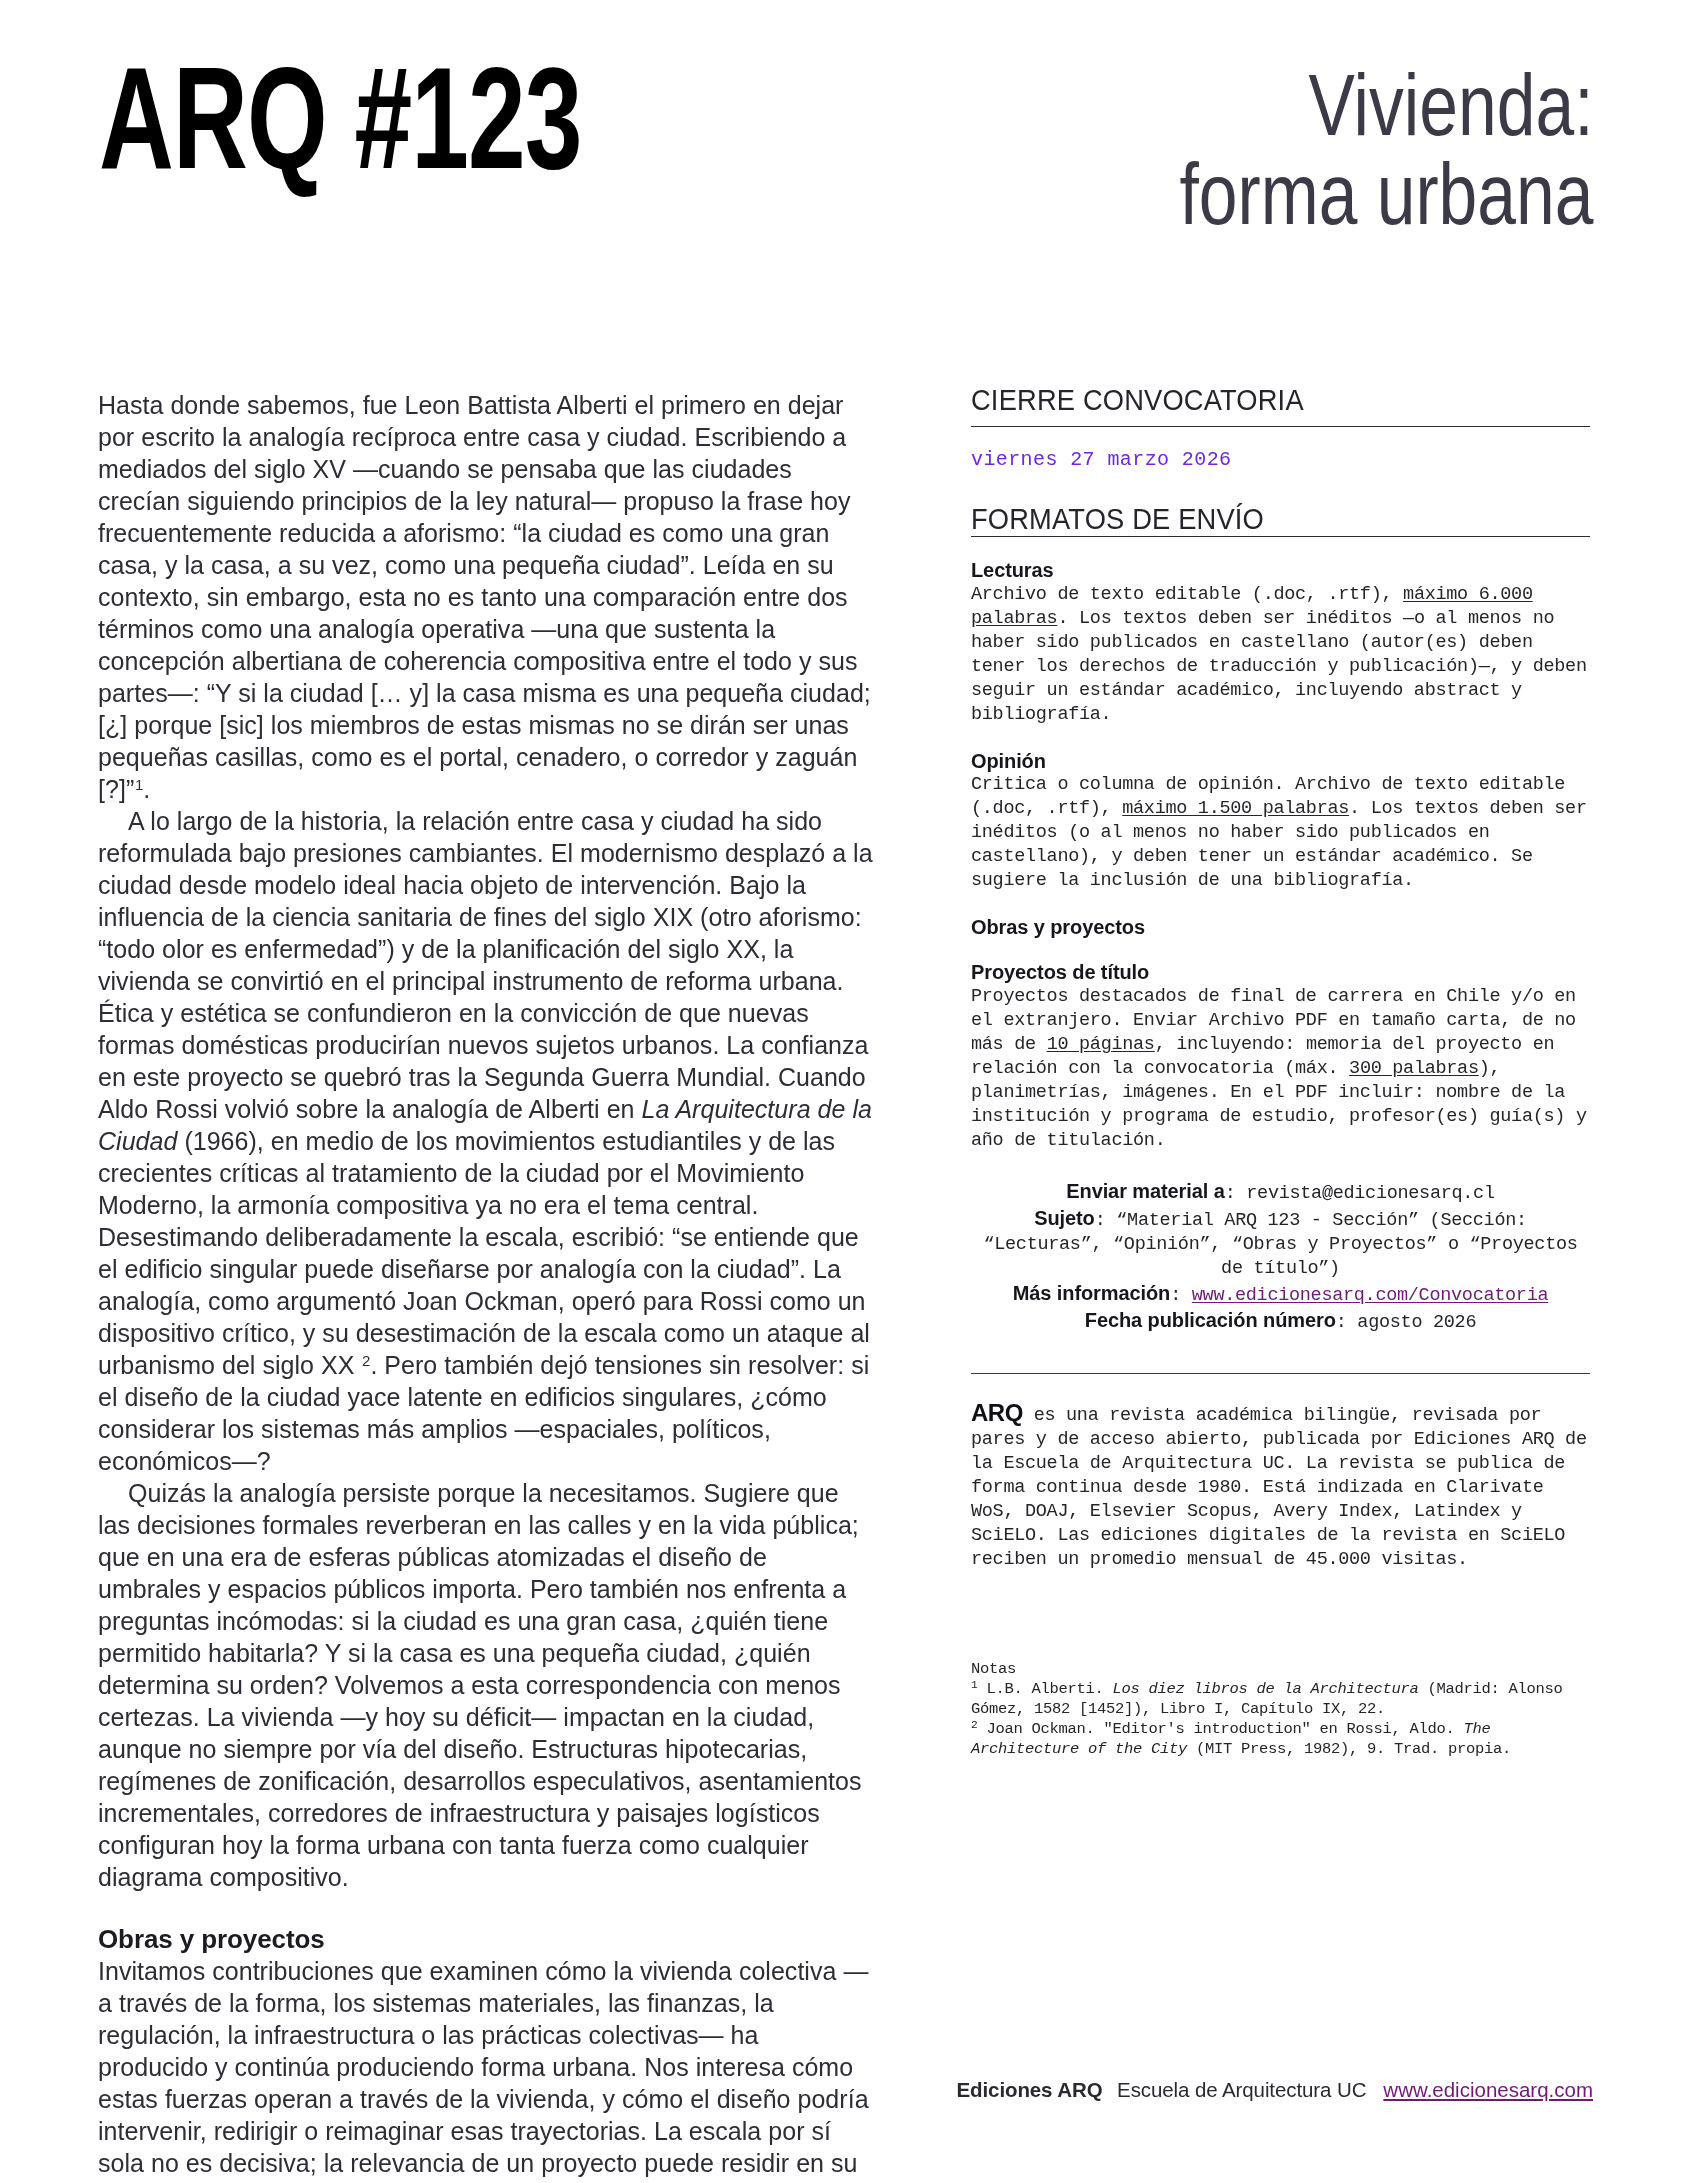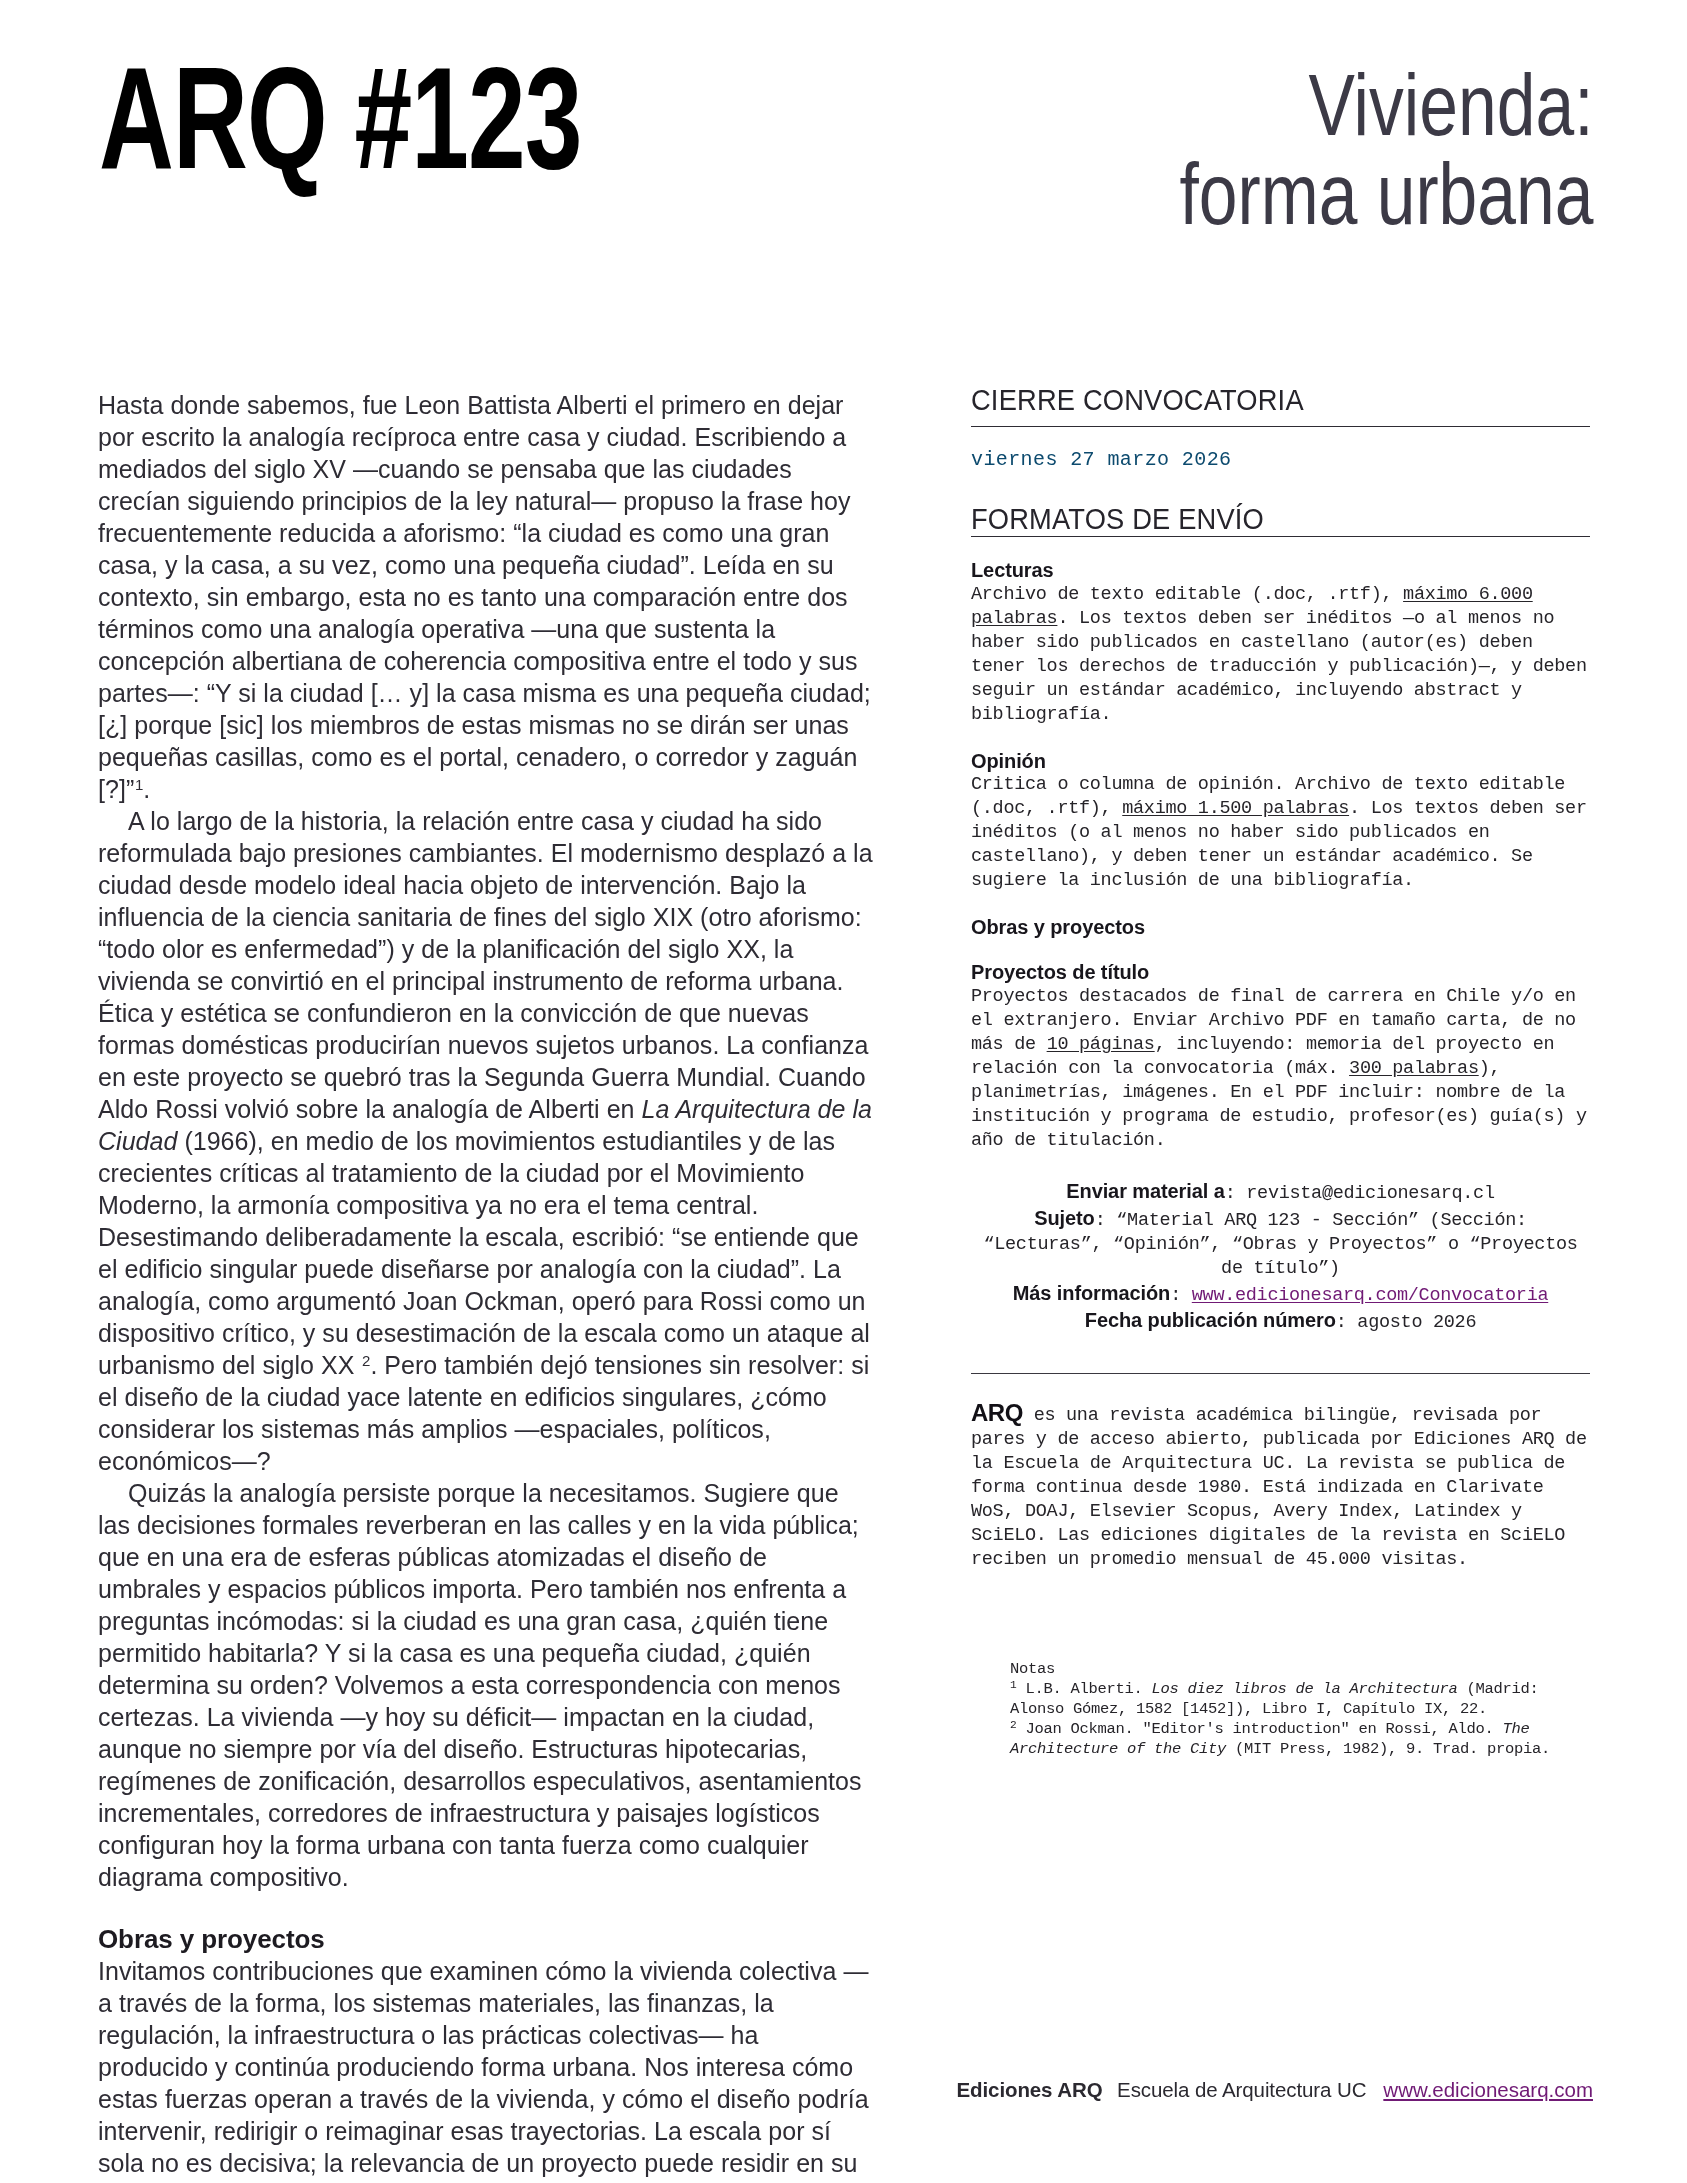--- a/index.html
+++ b/index.html
@@ -120,21 +120,21 @@
     font-size:18.5px;
     line-height:24px;
     color:#262429;
     letter-spacing:-0.3px;
   }
   .deadline {
     font-family:"Liberation Mono","DejaVu Sans Mono", monospace;
     font-size:20px;
     line-height:26.5px;
     letter-spacing:0.4px;
-    color:#0c4a6e;
+    color:#6d28d9;
     margin:20px 0 0 0;
   }
   .fmt-head {
     font-family:"Liberation Sans Narrow","Liberation Sans", sans-serif;
     font-weight:400;
     font-size:29px;
     line-height:33px;
     letter-spacing:0.2px;
     color:#26242b;
     margin:29px 0 0 0;
@@ -172,21 +172,21 @@
     margin:26.5px 0 0 0;
   }
   .arq-inline {
     font-family:"Liberation Sans Narrow","Liberation Sans", sans-serif;
     font-weight:bold;
     font-size:24px;
     letter-spacing:-0.5px;
     color:#121016;
     vertical-align:-0.7px;
   }
-  .notes-wrap { margin-top:87px;margin-left:39px; }
+  .notes-wrap { margin-top:87px; }
   .notes {
     font-family:"Liberation Mono","DejaVu Sans Mono", monospace;
     font-size:15.5px;
     line-height:20px;
     letter-spacing:-0.3px;
     color:#262429;
   }
   .notes p { margin:0; }
   .notes i { font-style:italic; }
   .notes sup {

